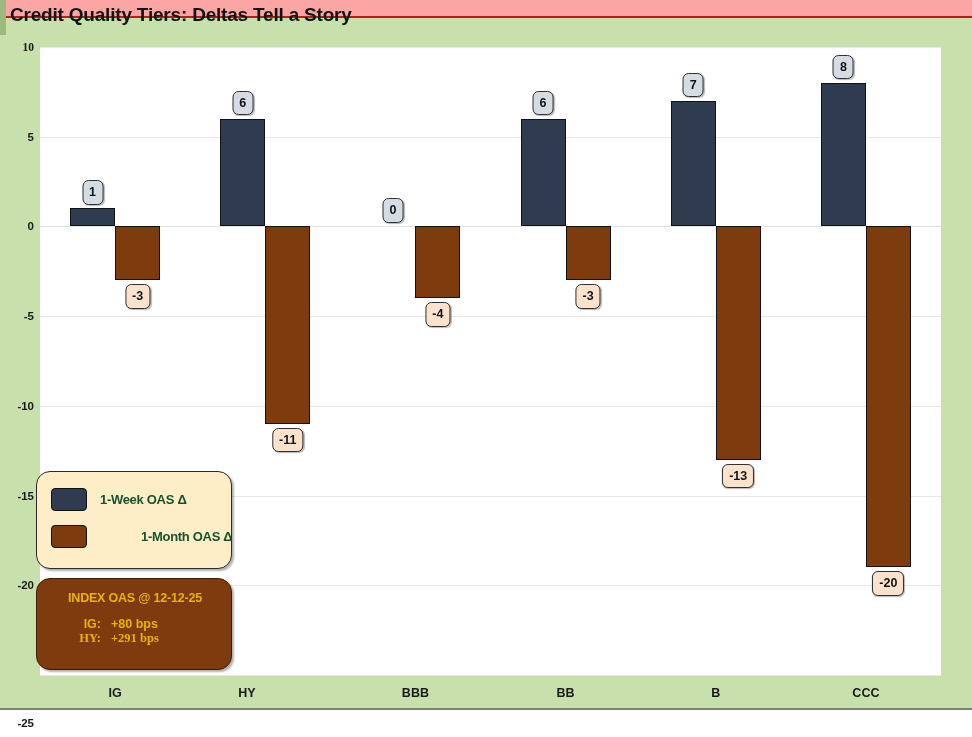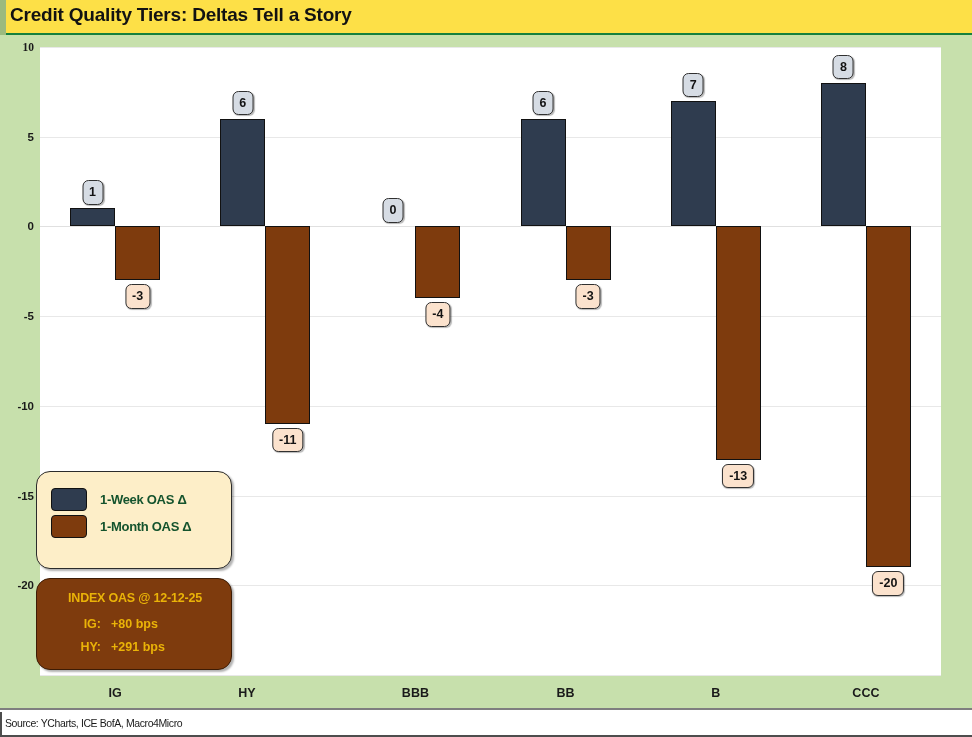--- a/index.html
+++ b/index.html
@@ -31,24 +31,24 @@
     box-sizing: border-box;
     border-bottom: 2px solid #7f7f7f;
   }
 
   
   .title-bar {
     position: absolute;
     left: 0;
     top: 0;
     width: 972px;
-    height: 35px;
-    background: #fde047;
-    box-sizing: border-box;
-    border-bottom: 2px solid #15803d;
+    height: 18px;
+    background: #fca5a5;
+    box-sizing: border-box;
+    border-bottom: 2px solid #b91c1c;
   }
   .title-accent {
     position: absolute;
     left: 0;
     top: 0;
     width: 6px;
     height: 35px;
     background: #9cba7e;
   }
   .chart-title {
@@ -209,21 +209,21 @@
     width: 74px;
     text-align: right;
     padding-right: 10px;
     box-sizing: border-box;
   }
   .info-line .v {
     display: inline-block;
     text-align: left;
   }
   .info-line.l1 { top: 38px; }
-  .info-line.l2 { top: 61px; }
+  .info-line.l2 { top: 52px; font-family: Liberation Serif, serif; }
 
   
   .footer {
     position: absolute;
     left: 0;
     top: 712px;
     width: 972px;
     height: 25px;
     background: #ffffff;
     box-sizing: border-box;
@@ -314,34 +314,30 @@
       <div class="dlabel neg" style="left: 738.25px; top: 463.686px;">-13</div>
       <div class="dlabel pos" style="left: 843.417px; top: 54.8857px;">8</div>
       <div class="dlabel neg" style="left: 888.417px; top: 571.343px;">-20</div>
     </div>
 
   <div class="legend-box">
     <div class="legend-row" style="top:14px;">
       <span class="legend-swatch s1"></span>
       <span class="legend-text">1-Week OAS Δ</span>
     </div>
-    <div class="legend-row" style="top:41px;">
+    <div class="legend-row" style="top:51px;gap:41px;">
       <span class="legend-swatch s2"></span>
       <span class="legend-text">1-Month OAS Δ</span>
     </div>
   </div>
 
   <div class="info-box">
     <div class="info-title">INDEX OAS @ 12-12-25</div>
     <div class="info-line l1">
       <span class="k">IG:</span><span class="v">+80 bps</span>
     </div>
     <div class="info-line l2">
       <span class="k">HY:</span><span class="v">+291 bps</span>
     </div>
   </div>
 
-  <div class="footer">
-    <div class="footer-tick"></div>
-    <div class="footer-text">Source: YCharts, ICE BofA, Macro4Micro</div>
-  </div>
 
 </div>
 
 </body></html>

